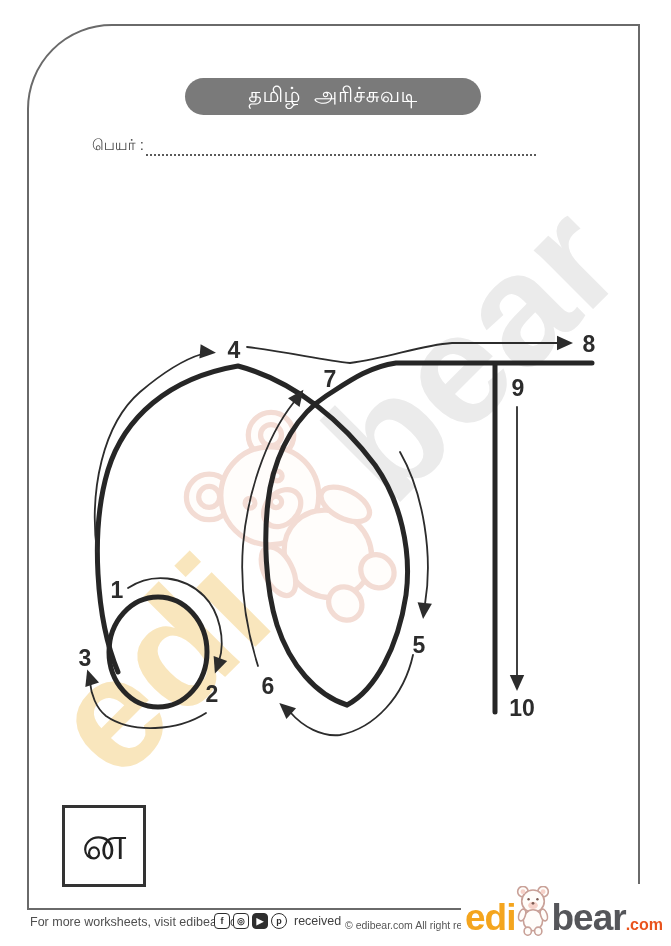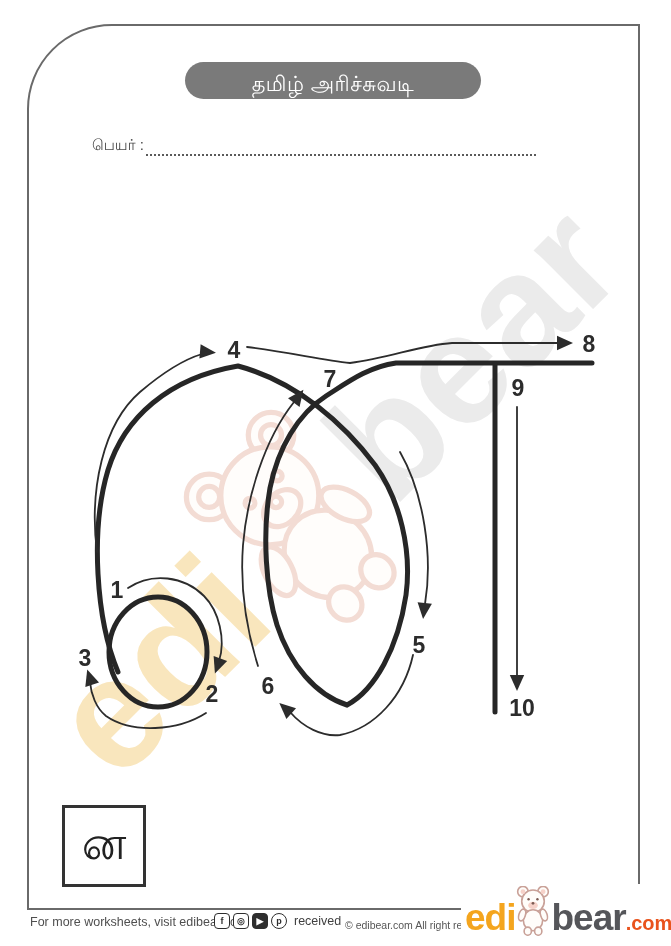--- a/index.html
+++ b/index.html
@@ -1,21 +1,21 @@
 <!DOCTYPE html>
 <html><head>
 <meta charset="utf-8">
 <style>
   html,body{margin:0;padding:0;background:#fff;}
   .sheet{position:relative;width:671px;height:946px;background:#ffffff;overflow:hidden;
          font-family:"Liberation Sans", sans-serif;}
   .page-border{position:absolute;left:27px;top:24px;width:609px;height:882px;
          border:2px solid #6a6a6a;border-top-left-radius:85px;}
-  .header-pill{position:absolute;left:185px;top:62px;width:296px;height:37px;background:#7a7a7a;
-         border-radius:19px;display:flex;align-items:flex-end;justify-content:center;}
+  .header-pill{position:absolute;left:185px;top:78px;width:296px;height:37px;background:#7a7a7a;
+         border-radius:19px;display:flex;align-items:center;justify-content:center;font-family:Liberation Mono, monospace;}
   .header-pill span{color:#ffffff;font-size:21px;letter-spacing:.5px;}
   .name-row{position:absolute;left:92px;top:136px;width:444px;display:flex;align-items:center;}
   .name-label{font-size:15px;color:#4a4a4a;white-space:nowrap;margin-right:2px;}
   .name-line{flex:1;border-bottom:2px dotted #5a5a5a;height:18px;}
   .diagram-svg{position:absolute;left:0;top:0;}
   .wm-t1{fill:#f9e6bd;font-weight:bold;font-size:158px;}
   .wm-t2{fill:#ebebeb;font-weight:bold;font-size:158px;}
   .wm-bear{stroke:#f3dcd4;stroke-width:3;fill:#fffdfb;}
   .stroke-num{font-weight:bold;font-size:23px;fill:#2c2c2c;text-anchor:middle;}
   .letter-box{position:absolute;left:62px;top:805px;width:78px;height:76px;border:3px solid #333333;
@@ -27,21 +27,21 @@
          align-items:center;justify-content:center;font-size:9px;font-weight:bold;color:#2e2e2e;
          line-height:1;background:#fff;}
   .social-icon.round{border-radius:50%;}
   .social-icon.filled{background:#2e2e2e;color:#ffffff;}
   .social-handle{font-size:12.5px;color:#3f3f3f;margin-left:4px;}
   .copyright{position:absolute;left:345px;top:919px;font-size:10.5px;color:#565656;}
   .logo{position:absolute;left:461px;top:884px;display:flex;align-items:flex-end;background:#fff;
         padding:2px 4px;}
   .logo .p1{font-size:37px;font-weight:bold;color:#f4a51e;letter-spacing:-1px;line-height:.9;}
   .logo .p2{font-size:37px;font-weight:bold;color:#55565a;letter-spacing:-1px;line-height:.9;}
-  .logo .suffix{font-size:20px;font-weight:bold;color:#e9531d;line-height:1;margin-bottom:1px;}
+  .logo .suffix{font-size:16px;font-weight:bold;color:#e9531d;line-height:1;margin-bottom:1px;}
   .logo-bear{margin:0 -3px -2px -3px;}
   .logo-bear .fur{stroke:#c9a198;stroke-width:4;fill:#fffdfa;}
   .logo-bear .inner{fill:#f6d2c9;stroke:none;}
   .logo-bear .dot{fill:#7a5a52;stroke:none;}
 </style>
 </head>
 <body>
 
 <div class="sheet">
 

